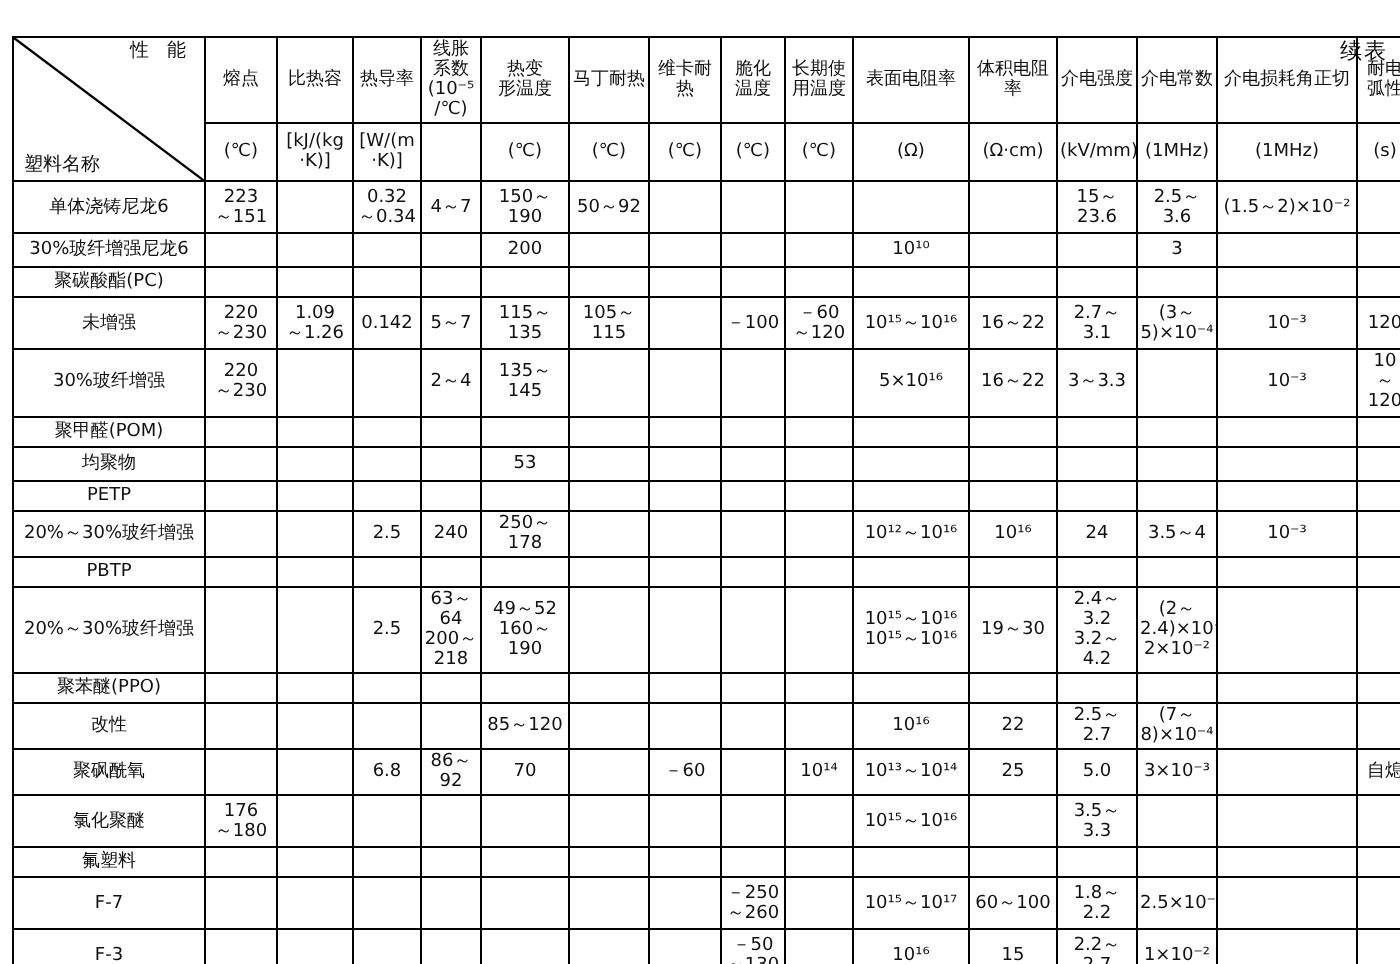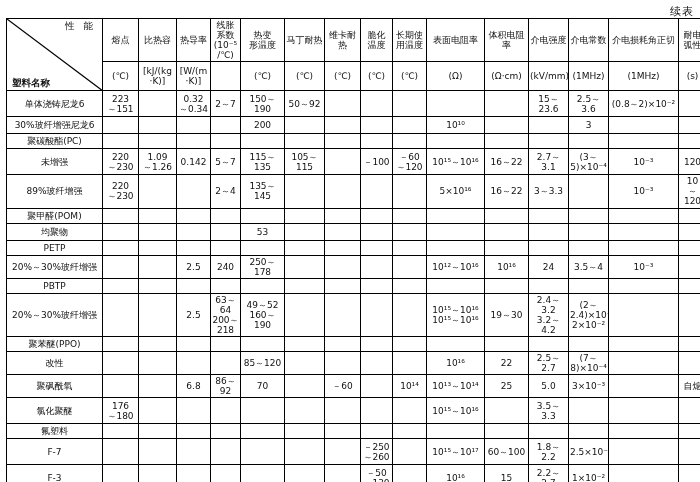--- a/index.html
+++ b/index.html
@@ -5,21 +5,21 @@
   html,body{margin:0;padding:0;}
   body{
     width:700px;height:482px;
     background:#ffffff;
     font-family:"DejaVu Sans","Liberation Sans",sans-serif;
     color:#111;
     position:relative;
     overflow:hidden;
   }
   #cont{
-    position:absolute;right:6px;top:4px;
+    position:absolute;right:6px;top:18px;
     font-size:11px;letter-spacing:1px;
   }
   table.sheet{
     position:absolute;
     left:6px;top:18px;
     width:688px;
     border-collapse:collapse;
     table-layout:fixed;
   }
   table.sheet td,table.sheet th{
@@ -54,21 +54,21 @@
     position:relative;
     padding:0 !important;
   }
   .corner .diag{
     position:absolute;left:0;top:0;width:100%;height:100%;
   }
   .corner .perf{
     position:absolute;right:6px;top:2px;font-size:9.5px;letter-spacing:3px;
   }
   .corner .nm{
-    position:absolute;left:5px;bottom:2px;font-size:9.5px;font-weight:bold;
+    position:absolute;left:5px;bottom:2px;font-size:9.5px;
   }
   .multi{white-space:pre-line;}
   .rowh{height:17px;}
   .tall{height:26px;}
   .grp{height:15px;}
 </style>
 </head>
 <body>
 
 <div id="cont">续表</div>
@@ -144,31 +144,31 @@
         <td class="multi">(1MHz)</td>
         <td class="multi">(s)</td>
       </tr>
       <tr class="tall">
         <td class="name multi">单体浇铸尼龙6</td>
         <td class="multi">223
 ～151</td>
         <td class="multi"></td>
         <td class="multi">0.32
 ～0.34</td>
-        <td class="multi">2～7</td>
+        <td class="multi">4～7</td>
         <td class="multi">150～190</td>
         <td class="multi">50～92</td>
         <td class="multi"></td>
         <td class="multi"></td>
         <td class="multi"></td>
         <td class="multi"></td>
         <td class="multi"></td>
         <td class="multi">15～23.6</td>
         <td class="multi">2.5～3.6</td>
-        <td class="multi">(0.8～2)×10⁻²</td>
+        <td class="multi">(1.5～2)×10⁻²</td>
         <td class="multi"></td>
       </tr>
       <tr class="rowh">
         <td class="name multi">30%玻纤增强尼龙6</td>
         <td class="multi"></td>
         <td class="multi"></td>
         <td class="multi"></td>
         <td class="multi"></td>
         <td class="multi">200</td>
         <td class="multi"></td>
@@ -215,21 +215,21 @@
         <td class="multi">－60
 ～120</td>
         <td class="multi">10¹⁵～10¹⁶</td>
         <td class="multi">16～22</td>
         <td class="multi">2.7～3.1</td>
         <td class="multi">(3～5)×10⁻⁴</td>
         <td class="multi">10⁻³</td>
         <td class="multi">120</td>
       </tr>
       <tr class="tall">
-        <td class="name multi">89%玻纤增强</td>
+        <td class="name multi">30%玻纤增强</td>
         <td class="multi">220
 ～230</td>
         <td class="multi"></td>
         <td class="multi"></td>
         <td class="multi">2～4</td>
         <td class="multi">135～145</td>
         <td class="multi"></td>
         <td class="multi"></td>
         <td class="multi"></td>
         <td class="multi"></td>

